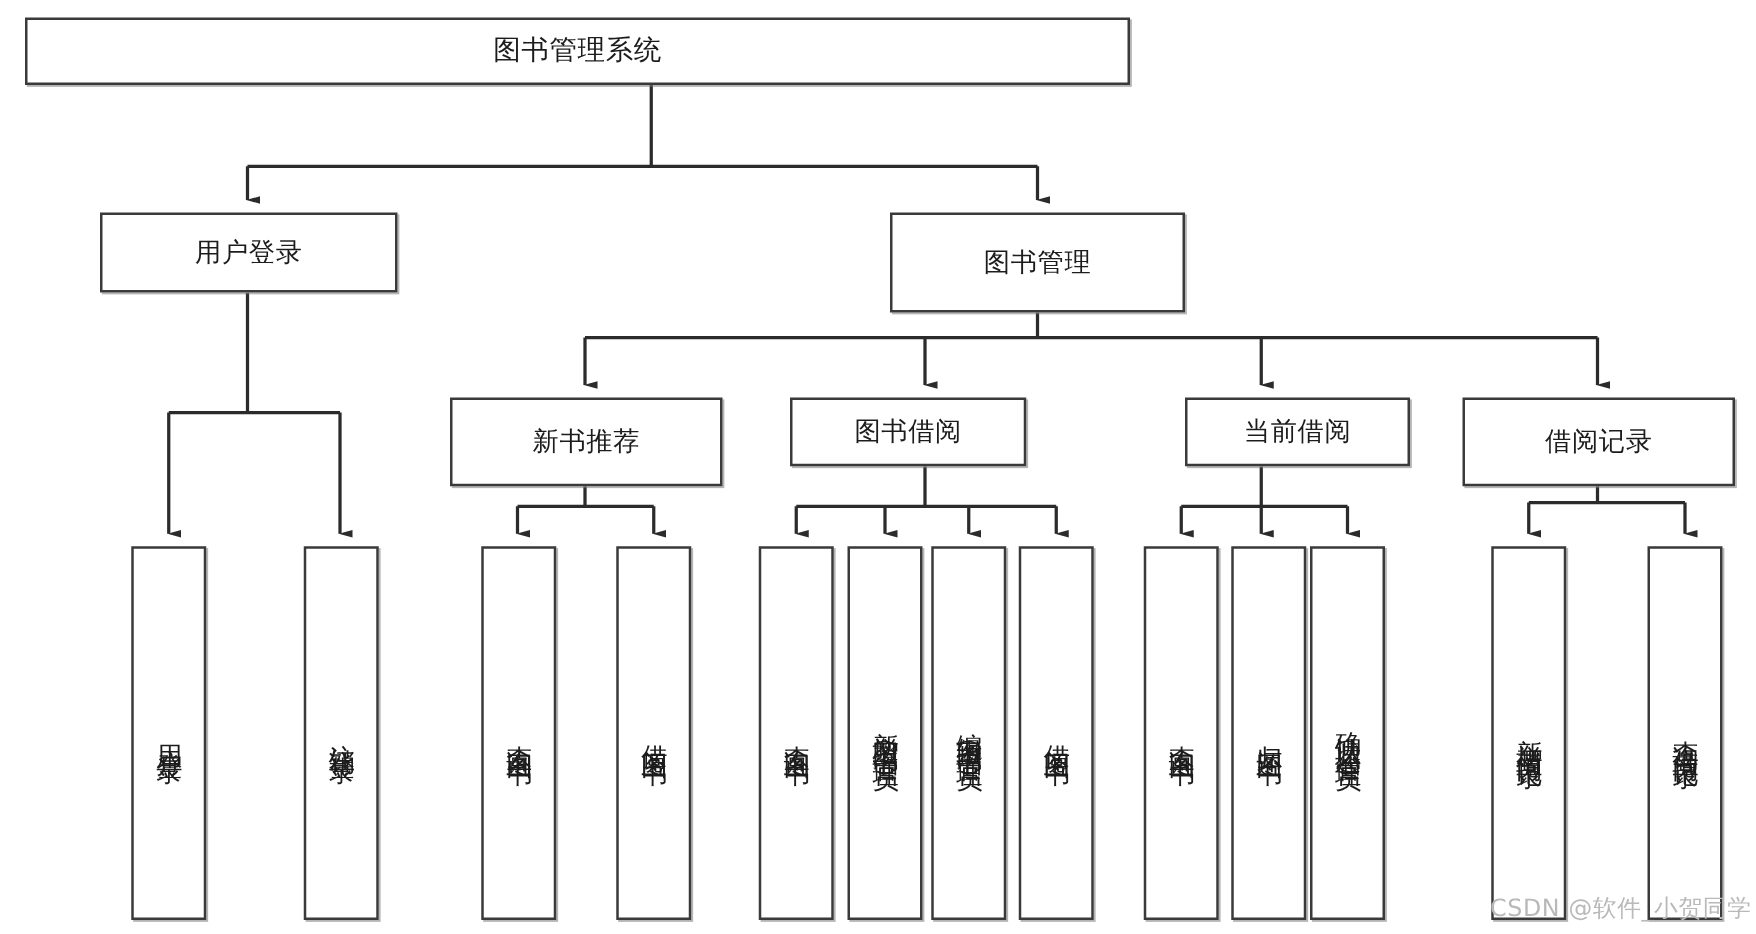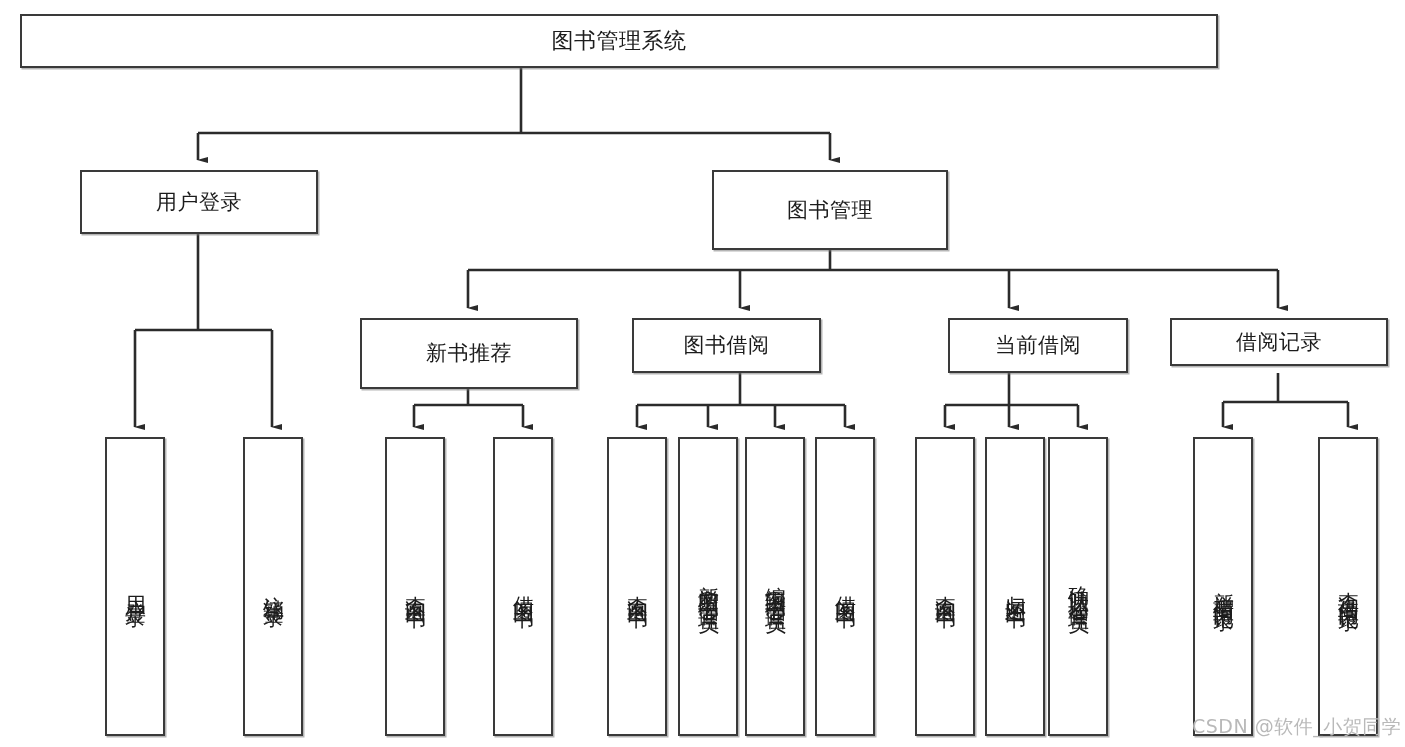--- a/index.html
+++ b/index.html
@@ -125,41 +125,41 @@
       <path d="M1009,405 L1009,427" marker-end="url(#arrow)"></path>
       <path d="M1078,405 L1078,427" marker-end="url(#arrow)"></path>
 
       <path d="M1278,373 L1278,402"></path>
       <path d="M1223,402 L1348,402"></path>
       <path d="M1223,402 L1223,427" marker-end="url(#arrow)"></path>
       <path d="M1348,402 L1348,427" marker-end="url(#arrow)"></path>
     </g>
   </svg>
 
-  <div class="node root" style="left:20px; top:14px; width:1198px; height:54px;">
+  <div class="node root" style="left:20px; top:14px; width:884px; height:54px;">
     <span class="label">图书管理系统</span>
   </div>
 
   <div class="node" style="left:80px; top:170px; width:238px; height:64px;">
     <span class="label">用户登录</span>
   </div>
   <div class="node" style="left:712px; top:170px; width:236px; height:80px;">
     <span class="label">图书管理</span>
   </div>
 
   <div class="node" style="left:360px; top:318px; width:218px; height:71px;">
     <span class="label">新书推荐</span>
   </div>
   <div class="node" style="left:632px; top:318px; width:189px; height:55px;">
     <span class="label">图书借阅</span>
   </div>
   <div class="node" style="left:948px; top:318px; width:180px; height:55px;">
     <span class="label">当前借阅</span>
   </div>
-  <div class="node" style="left:1170px; top:318px; width:218px; height:48px;">
+  <div class="node" style="left:1170px; top:318px; width:218px; height:71px;">
     <span class="label">借阅记录</span>
   </div>
 
   <div class="node leaf" style="left:105px; top:437px; width:60px; height:299px;">
     <div class="leafwrap">
       <span class="label">用户登录</span>
     </div>
   </div>
   <div class="node leaf" style="left:243px; top:437px; width:60px; height:299px;">
     <div class="leafwrap">

